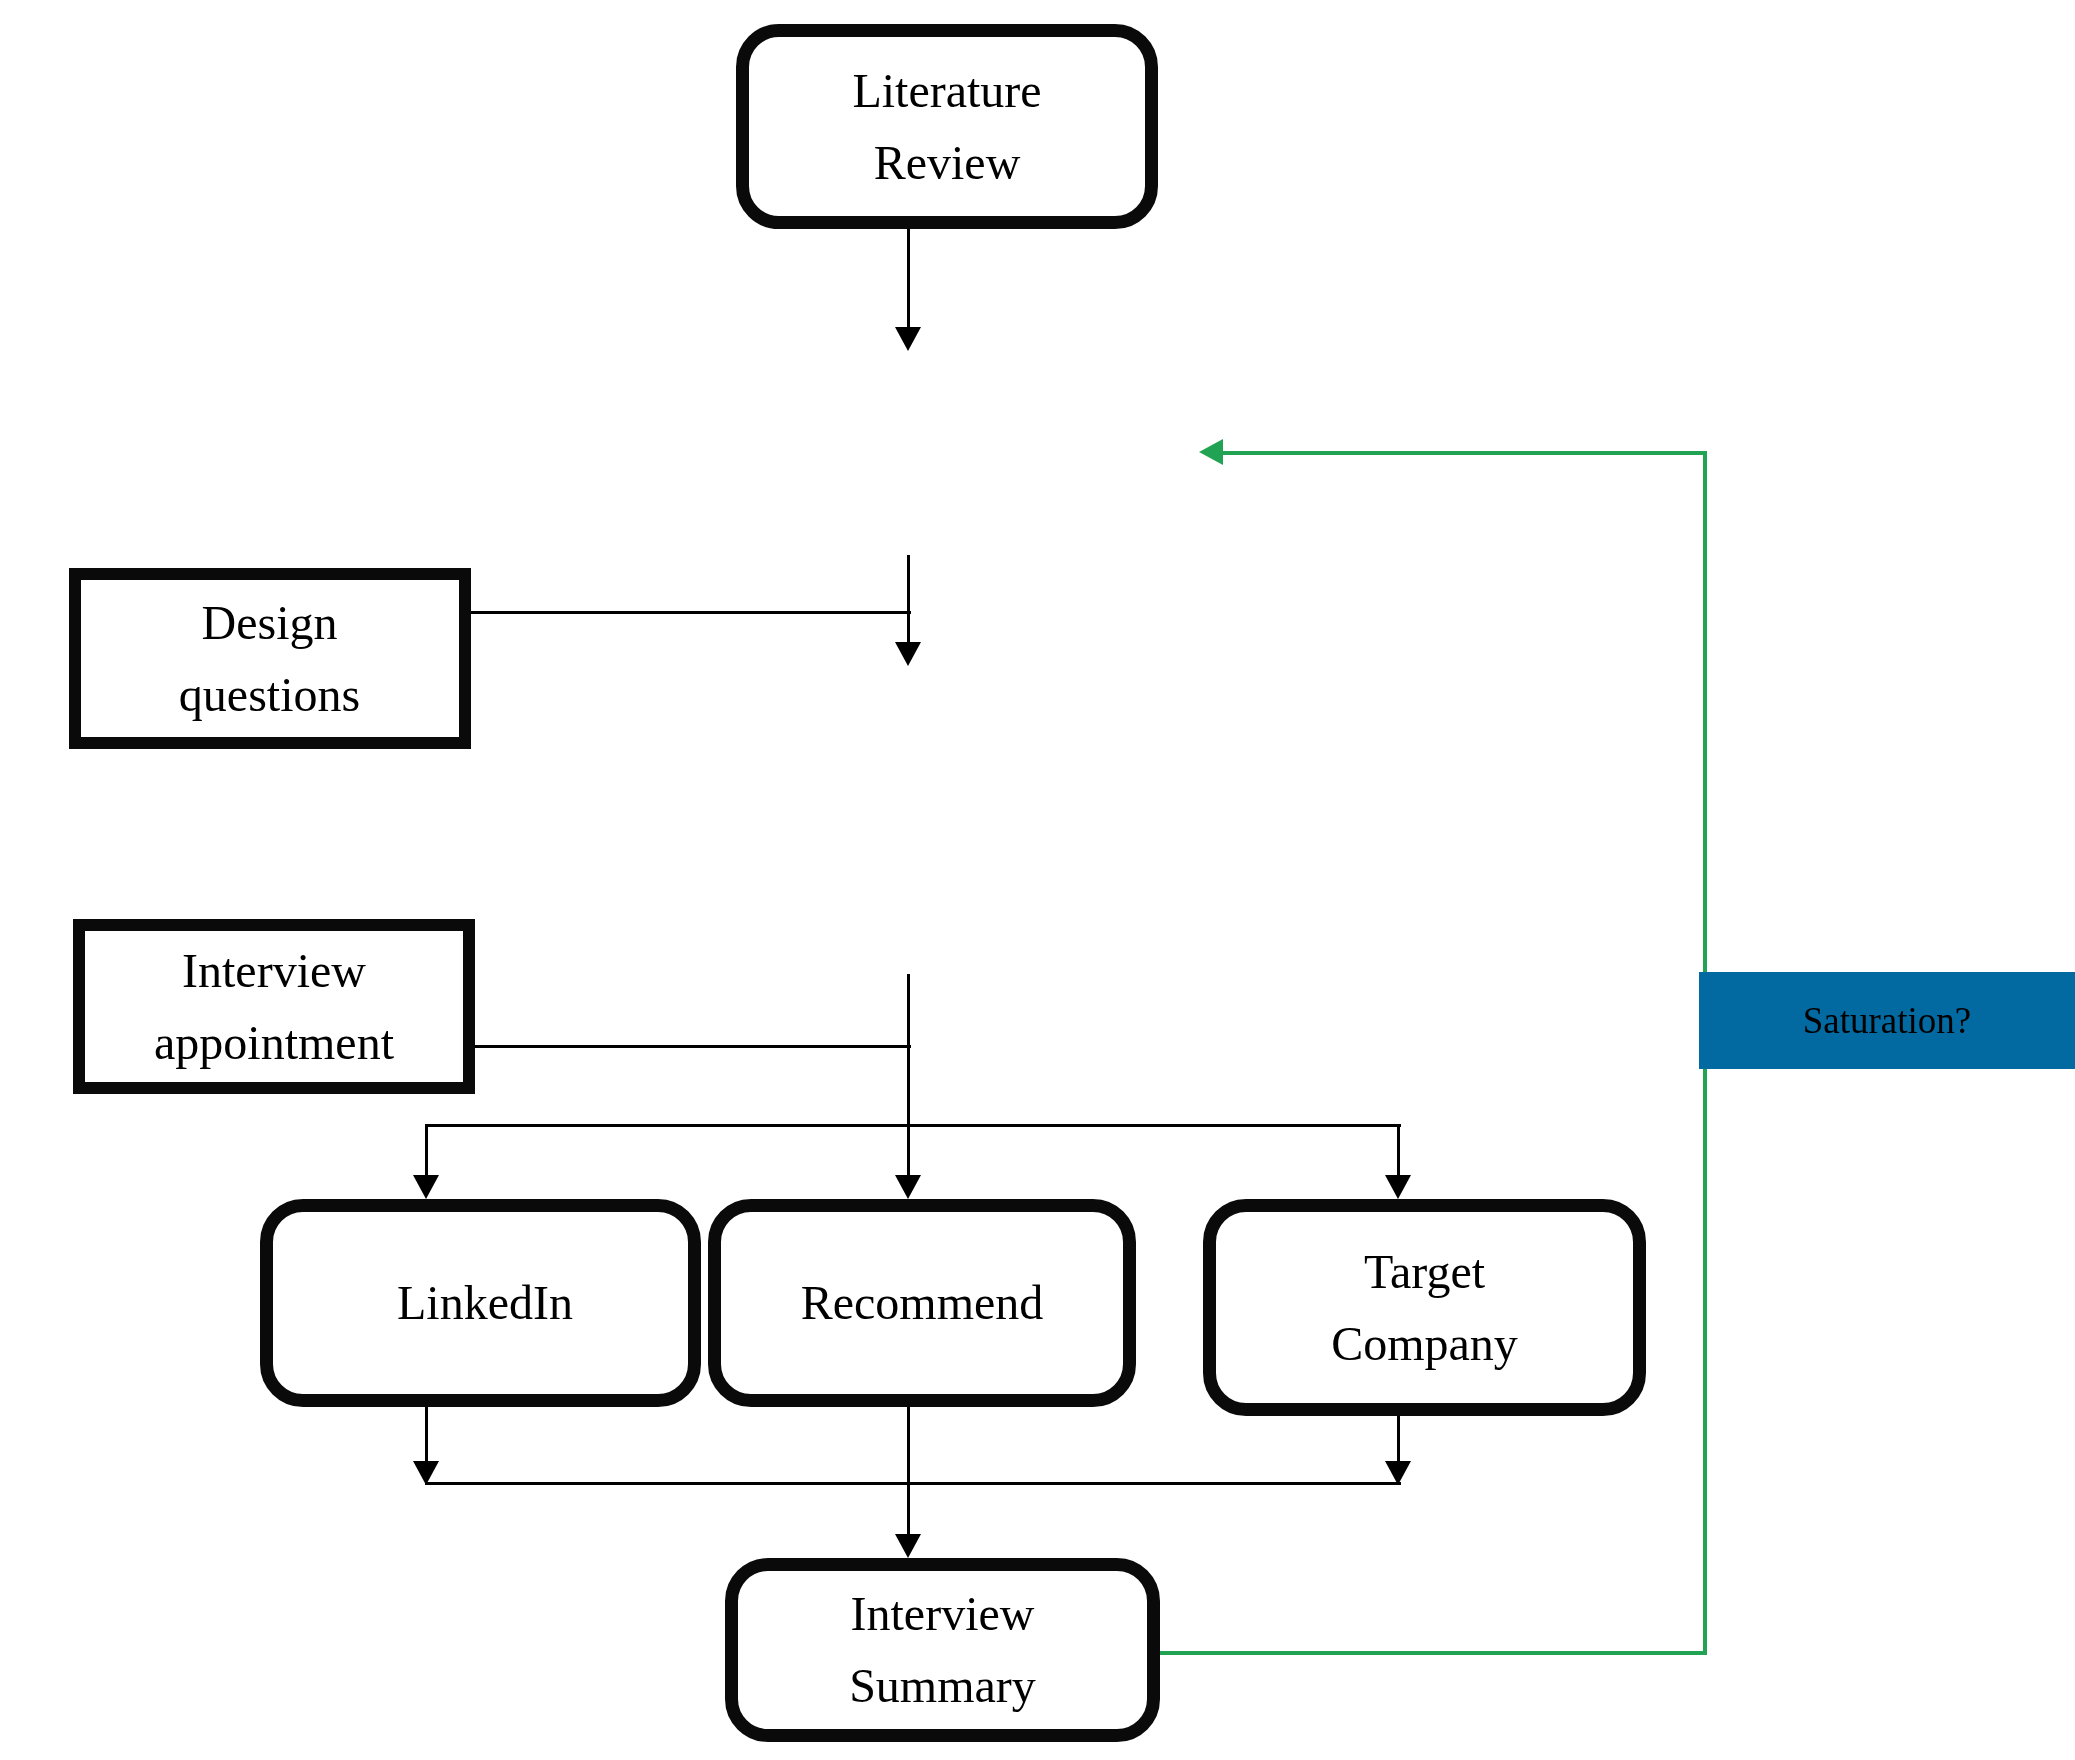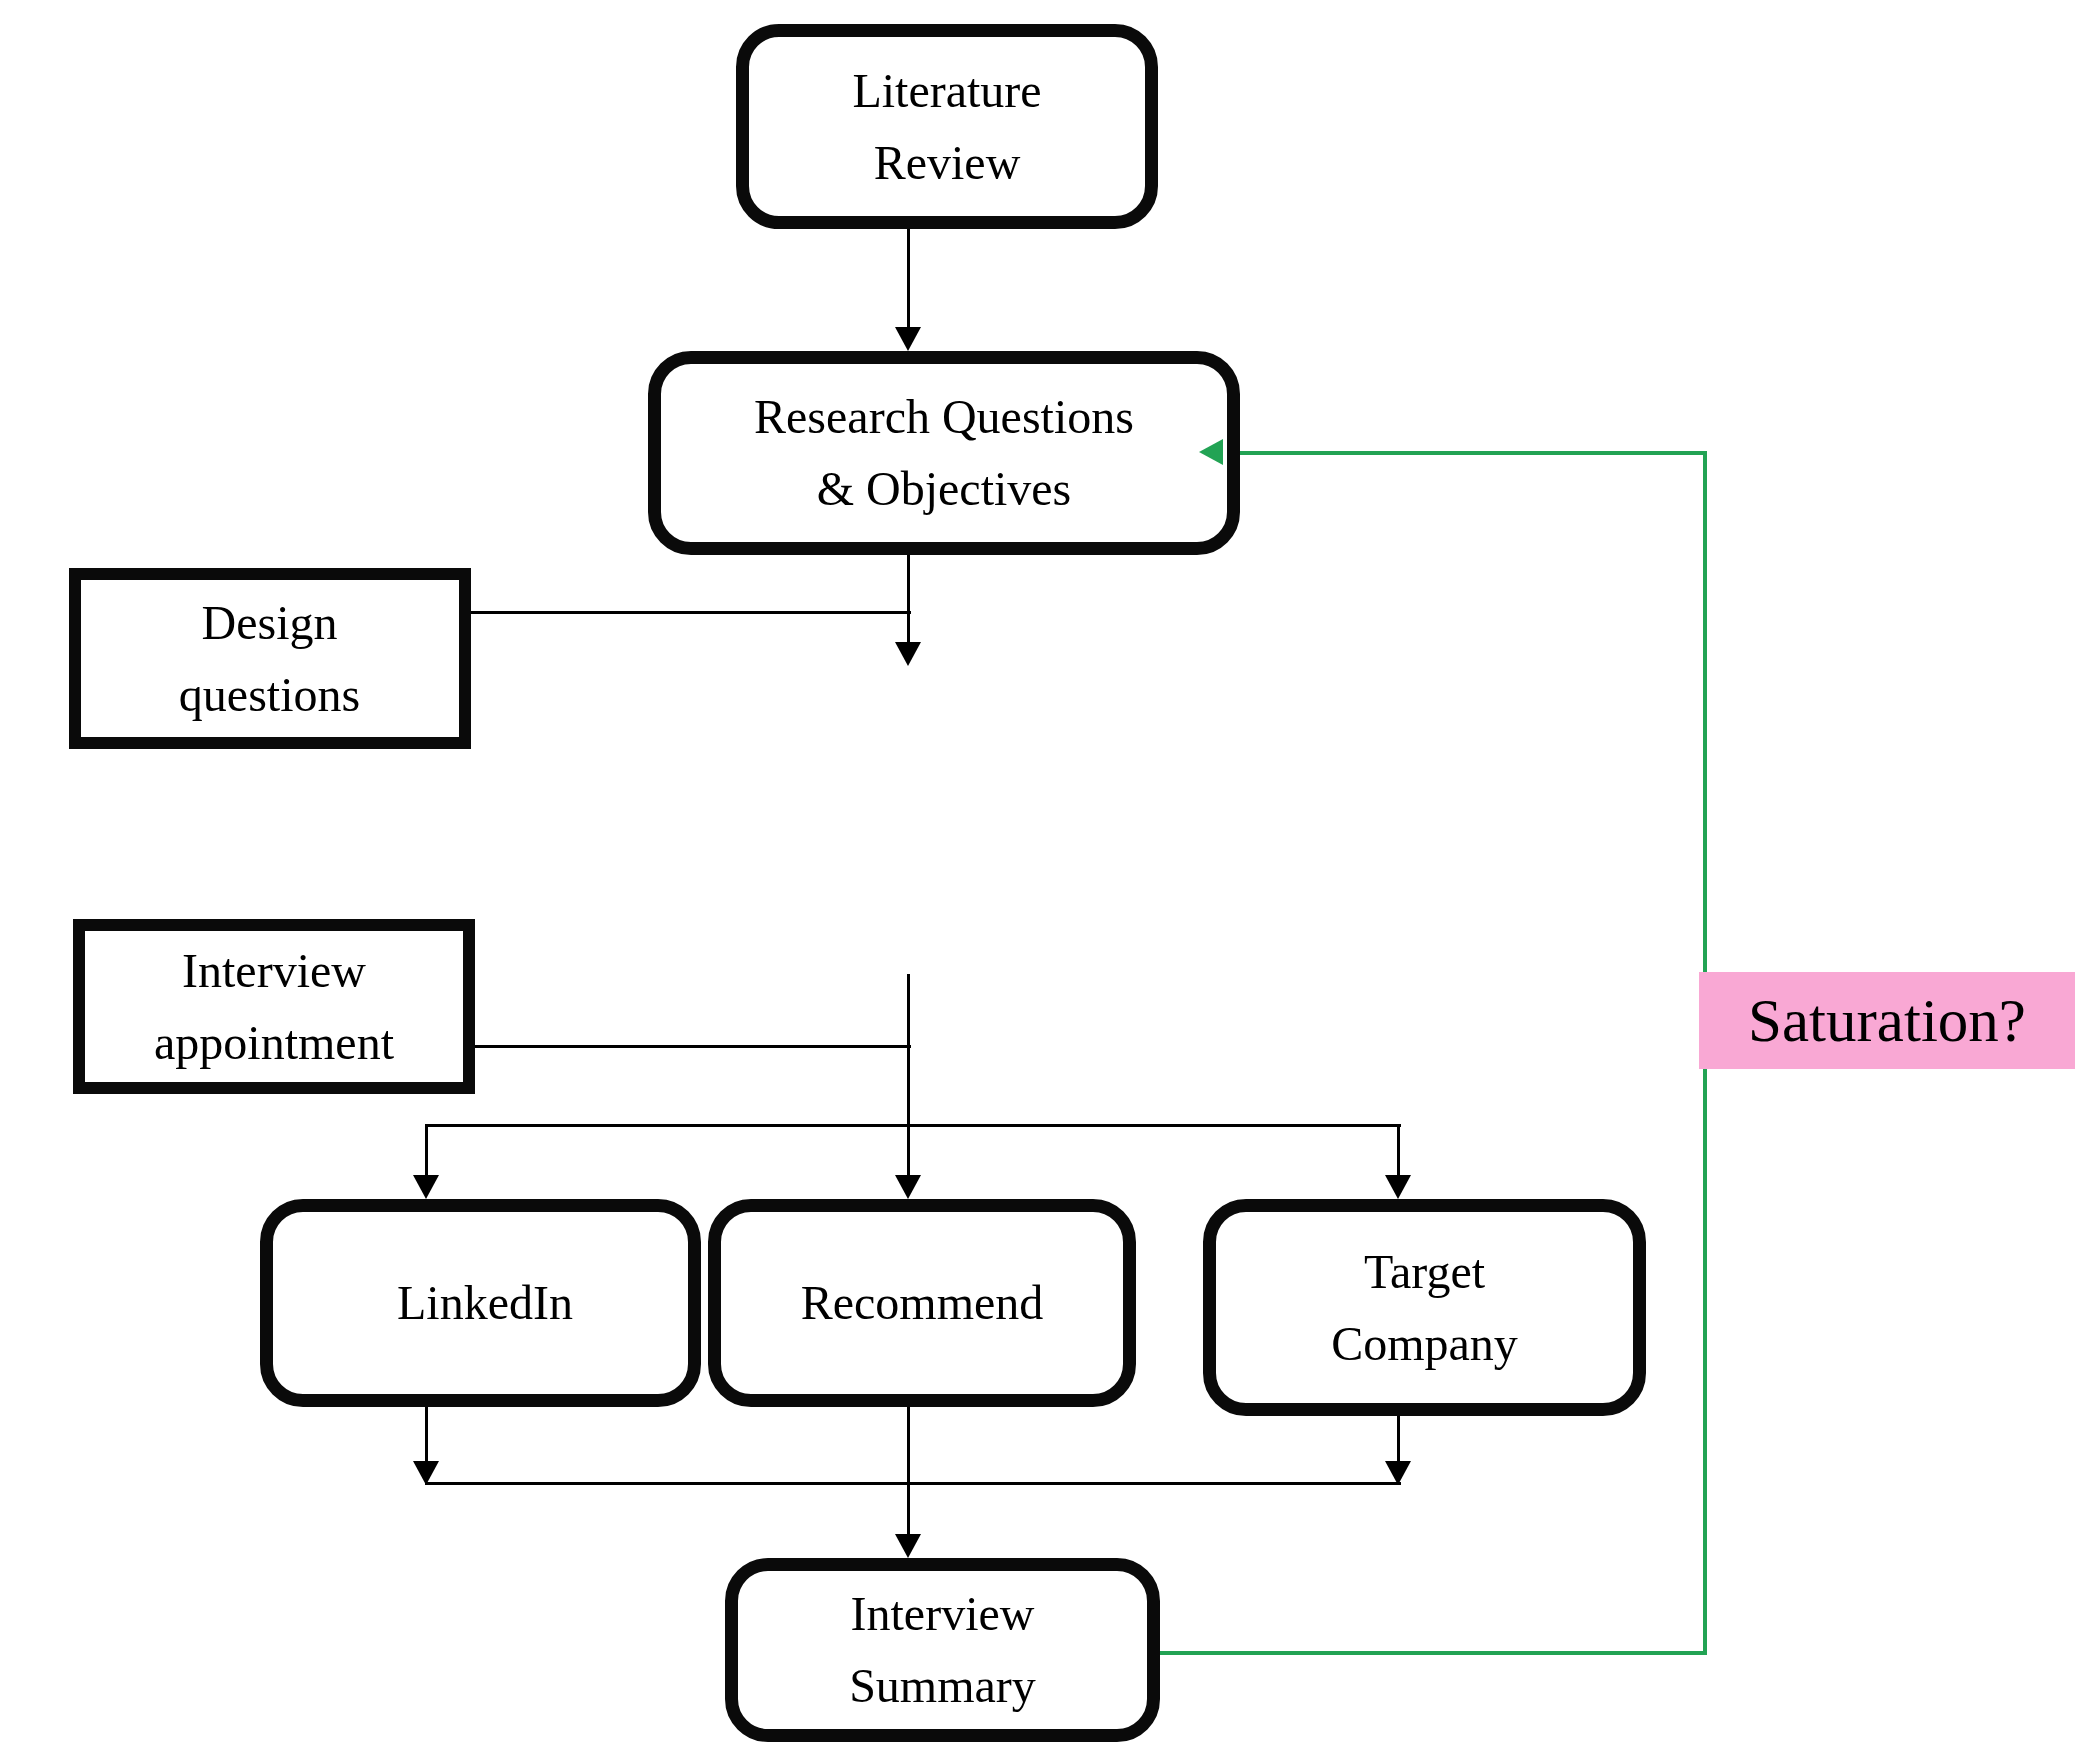--- a/index.html
+++ b/index.html
@@ -28,22 +28,22 @@
     border-top:24px solid #000;
   }
   .arrow-left{
     position:absolute;width:0;height:0;
     border-top:13.7px solid transparent;border-bottom:13.7px solid transparent;
     border-right:24px solid #000;
   }
   .arrow-left.green{border-right-color:#22a354;background:none;}
   .saturation{
     position:absolute;left:1699px;top:972px;width:376px;height:97px;
-    background:#f9a8d4;display:flex;align-items:center;justify-content:center;
-    font-size:61px;white-space:pre-line;
+    background:#0369a1;display:flex;align-items:center;justify-content:center;
+    font-size:37px;white-space:pre-line;
   }
 </style>
 </head>
 <body>
 
 <div class="canvas">
 
   <div class="vline" style="left:907px;top:229px;height:104px;"></div>
   <div class="arrow-down" style="left:895px;top:327px;"></div>
 
@@ -71,22 +71,20 @@
   <div class="vline" style="left:907px;top:1407px;height:128px;"></div>
   <div class="arrow-down" style="left:895px;top:1534px;"></div>
 
   <div class="gh" style="left:1118px;top:1651px;width:589px;"></div>
   <div class="gv" style="left:1703px;top:451px;height:1204px;"></div>
   <div class="gh" style="left:1205px;top:451px;width:502px;"></div>
 
   <div class="node" style="left:694px;top:24px;width:422px;height:205px;">Literature
 Review</div>
 
-  <div class="node" style="left:606px;top:351px;width:592px;height:204px;">Research Questions
-&amp; Objectives</div>
 
   <div class="node sharp" style="left:26.5px;top:568px;width:402px;height:181px;">Design
 questions</div>
 
 
   <div class="node sharp" style="left:31px;top:919px;width:402px;height:175px;">Interview
 appointment</div>
 
   <div class="node" style="left:218px;top:1199px;width:441px;height:208px;padding-left:9px;">LinkedIn</div>
 

